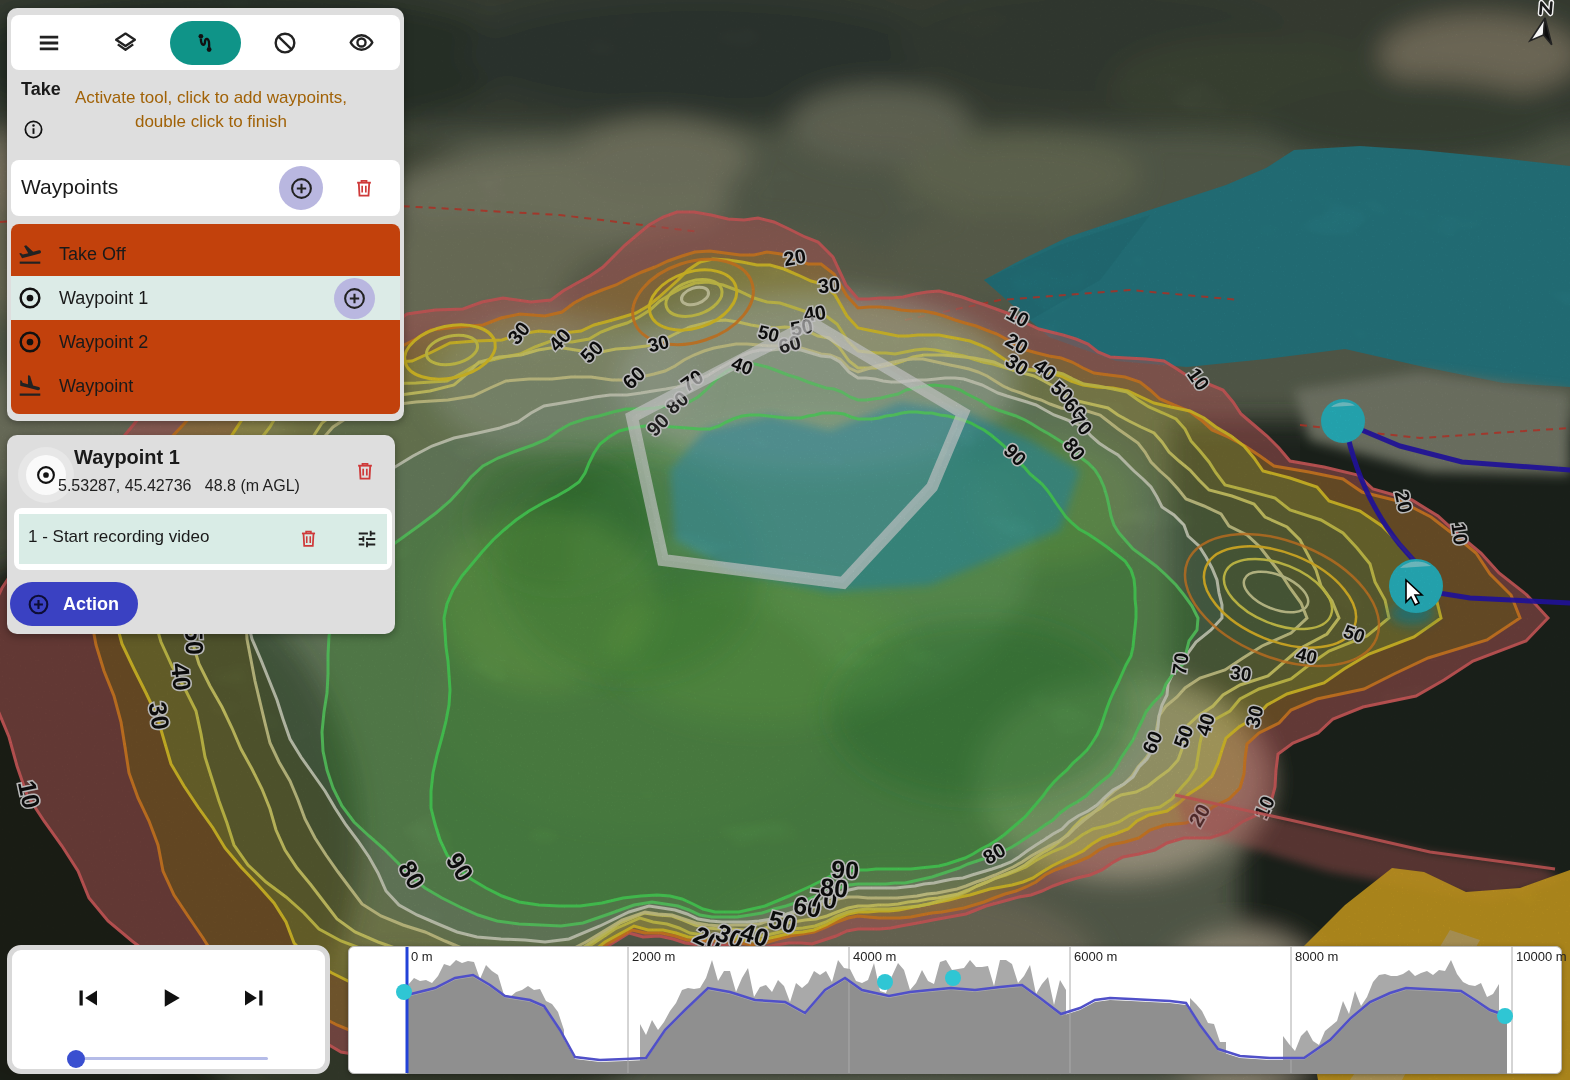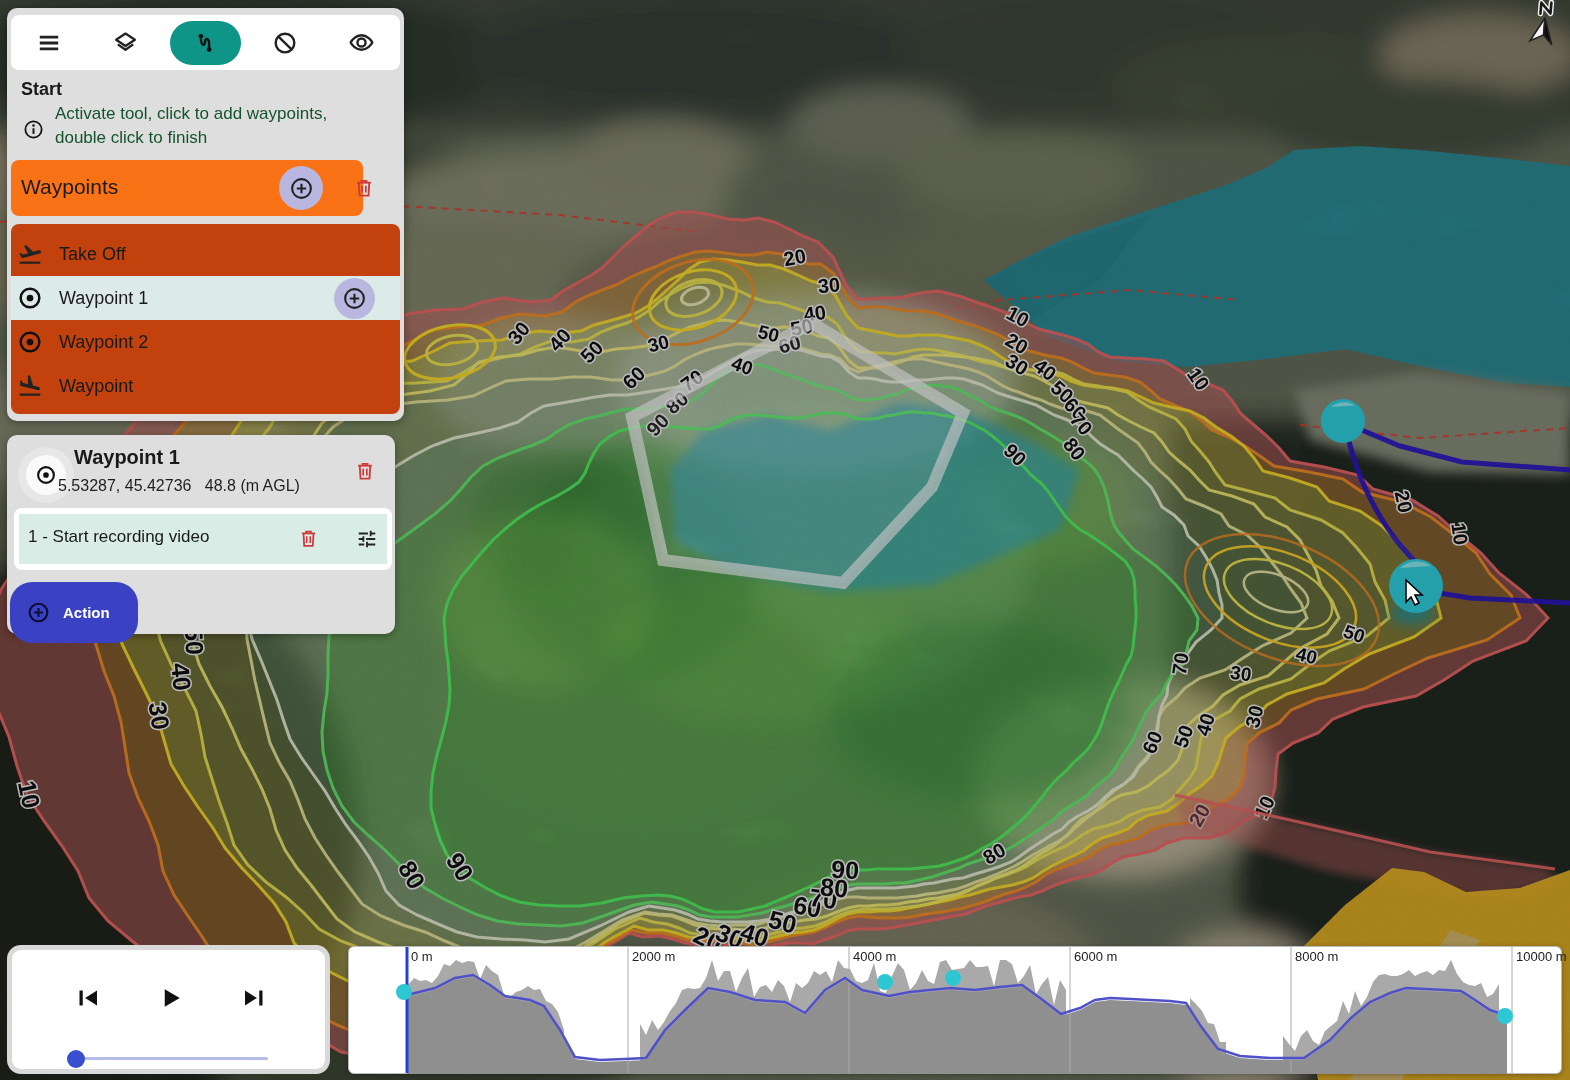--- a/index.html
+++ b/index.html
@@ -3,36 +3,36 @@
 <style>
 * { margin:0; padding:0; box-sizing:border-box; }
 html,body { width:1570px; height:1080px; overflow:hidden; font-family:"Liberation Sans", sans-serif; }
 #stage { position:relative; width:1570px; height:1080px; background:#6b7162; }
 .panel { position:absolute; background:#dedede; border-radius:10px; box-shadow:0 2px 8px rgba(0,0,0,0.35); }
 #toolbar { position:absolute; left:4px; top:7px; width:389px; height:55px; background:#fff; border-radius:8px;
   display:flex; align-items:center; justify-content:space-around; }
 .tbtn { display:flex; align-items:center; justify-content:center; width:64px; height:55px; }
 #routepill { width:71px; height:44px; background:#0f9488; border-radius:22px; display:flex; align-items:center; justify-content:center; }
 #routehead { position:absolute; left:14px; top:71px; font-size:18px; font-weight:bold; color:#1a1a1a; }
-#routeinfo { position:absolute; left:48px; top:94px; width:312px; font-size:17px; color:#14532d; line-height:24px; }
+#routeinfo { position:absolute; left:48px; top:78px; width:312px; font-size:17px; color:#a16207; line-height:24px;text-align:center; }
 #infoicon { position:absolute; left:16px; top:111px; }
-#wprow { position:absolute; left:4px; top:152px; width:352px; height:56px; background:#f97316; border-radius:8px; }
+#wprow { position:absolute; left:4px; top:152px; width:389px; height:56px; background:#ffffff; border-radius:8px; }
 #wprow .t { position:absolute; left:10px; top:15px; font-size:21px; color:#1a1a1a; }
 .lavcircle { position:absolute; border-radius:50%; background:#b9b7e0; display:flex; align-items:center; justify-content:center; }
 #wplist { position:absolute; left:4px; top:216px; width:389px; height:190px; background:#c2410c; border-radius:8px; overflow:hidden; padding-top:8px; }
 .lrow { position:relative; height:44px; display:flex; align-items:center; }
 .lrow .ic { width:26px; margin-left:6px; display:flex; }
 .lrow .tx { margin-left:16px; font-size:18px; color:#1a1a1a; }
 .hl { background:#dcebe7; }
 #detail .t1 { position:absolute; left:67px; top:11px; font-size:20px; font-weight:bold; color:#1a1a1a; }
 #detail .t2 { position:absolute; left:51px; top:42px; font-size:16px; color:#1f1f1f; }
 #actioncard { position:absolute; left:7px; top:73px; width:378px; height:62px; background:#fff; border-radius:8px; }
 #actionrow { position:absolute; left:5px; top:6px; width:368px; height:50px; background:#d9ece6; border-radius:0;padding-left:8px; }
-#actionbtn { position:absolute; left:3px; top:147px; width:128px; height:61px; background:#3a41c2; border-radius:22px;
-  display:flex; align-items:center; color:#fff; font-size:15px; font-weight:bold; }
+#actionbtn { position:absolute; left:3px; top:147px; width:128px; height:44px; background:#3a41c2; border-radius:22px;
+  display:flex; align-items:center; color:#fff; font-size:18px; font-weight:bold; }
 #playpanel { position:absolute; left:7px; top:945px; width:323px; height:129px; background:#fff; border:5px solid #d9d9d9; border-radius:14px; }
 #profpanel { position:absolute; left:348px; top:946px; width:1214px; height:128px; background:#fff; border:1px solid #bbb; border-radius:6px; box-shadow:0 1px 5px rgba(0,0,0,0.3); }
 </style></head>
 <body>
 <div id="stage">
 <svg width="1570" height="1080" viewBox="0 0 1570 1080" xmlns="http://www.w3.org/2000/svg" font-family="Liberation Sans, sans-serif">
 <defs>
  <filter id="b30" x="-40%" y="-40%" width="180%" height="180%">
           <feGaussianBlur stdDeviation="22"></feGaussianBlur>
         </filter>
@@ -294,21 +294,21 @@
             <path d="M6.2 6.4 L17.8 17.6" stroke="#222" stroke-width="2.2"></path>
           </svg>
         </div>
     <div class="tbtn">
           <svg width="27" height="27" viewBox="0 0 24 24" xmlns="http://www.w3.org/2000/svg">
             <path d="M12 5.6 C6.8 5.6 3.2 10.2 2.4 12 C3.2 13.8 6.8 18.4 12 18.4 C17.2 18.4 20.8 13.8 21.6 12 C20.8 10.2 17.2 5.6 12 5.6 Z" fill="none" stroke="#222" stroke-width="2.1"></path>
             <circle cx="12" cy="12" r="3.6" fill="none" stroke="#222" stroke-width="2.1"></circle>
           </svg>
         </div>
   </div>
-  <div id="routehead">Start</div>
+  <div id="routehead">Take</div>
   <div id="infoicon"><svg width="21" height="21" viewBox="0 0 24 24" xmlns="http://www.w3.org/2000/svg">
           <circle cx="12" cy="12" r="9.3" fill="none" stroke="#111" stroke-width="2"></circle>
           <path d="M12 10.6 L12 17" stroke="#111" stroke-width="2.2"></path>
           <circle cx="12" cy="7.4" r="1.4" fill="#111"></circle>
         </svg></div>
   <div id="routeinfo">Activate tool, click to add waypoints, double click to finish</div>
   <div id="wprow">
     <div class="t">Waypoints</div>
     <div class="lavcircle" style="left:268px; top:6px; width:44px; height:44px;">
           <svg width="25" height="25" viewBox="0 0 24 24" xmlns="http://www.w3.org/2000/svg">

